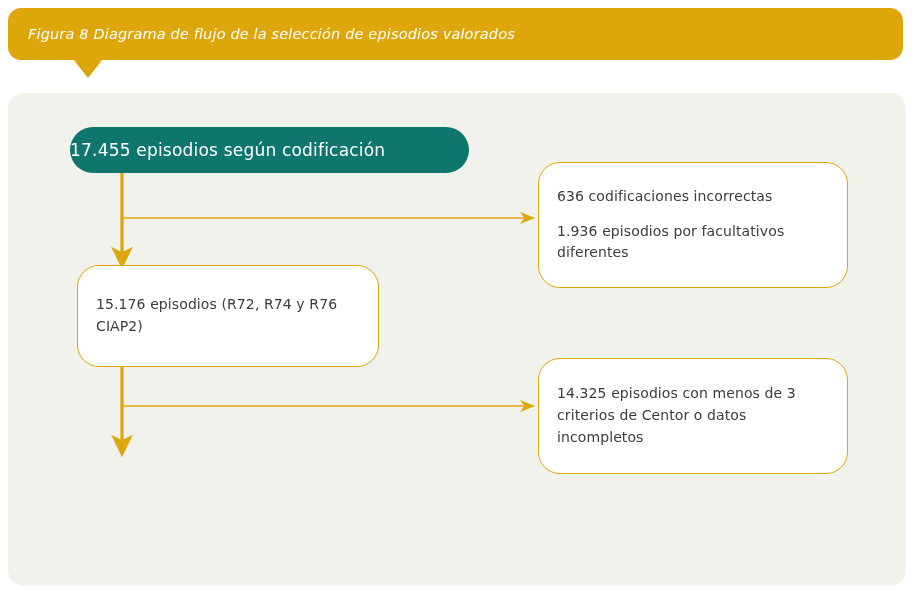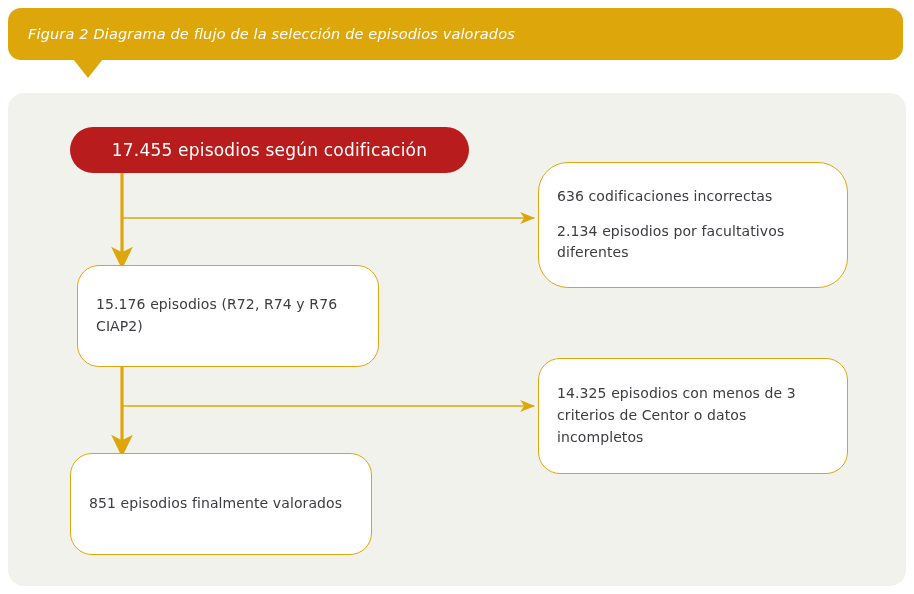--- a/index.html
+++ b/index.html
@@ -64,23 +64,22 @@
 
   
   .node {
     position: absolute;
     display: flex;
     flex-direction: column;
     justify-content: center;
   }
 
   .node-filled {
-    background: #b91c1c;
+    background: #0f766e;
     border-radius: 26px;
-    align-items: center;
   }
   .node-filled .node-line {
     color: #ffffff;
     font-size: 17px;
     font-weight: 400;
     letter-spacing: 0.2px;
     white-space: nowrap;
   }
 
   .node-outlined {
@@ -96,40 +95,40 @@
     line-height: 1.55;
     letter-spacing: 0.1px;
   }
   .node-outlined .node-para + .node-para { margin-top: 13px; }
   .node-para { width: 100%; }
 
   
   #node-start     { left: 70px;  top: 127px; width: 399px; height: 46px; }
   #node-coded     { left: 70px;  top: 265px; width: 302px; height: 102px; margin-left: 7px; }
   #node-final     { left: 70px;  top: 453px; width: 302px; height: 102px; }
-  #node-excl-1    { left: 538px; top: 162px; width: 310px; height: 126px; border-radius: 30px; }
+  #node-excl-1    { left: 538px; top: 162px; width: 310px; height: 126px; }
   #node-excl-2    { left: 538px; top: 358px; width: 310px; height: 116px; }
 
   
   #connectors {
     position: absolute;
     left: 0;
     top: 0;
     width: 914px;
     height: 594px;
     pointer-events: none;
   }
 </style>
 </head>
 <body>
 
 <div id="figure-root">
 
   <div class="caption-banner">
-    <div class="caption-text">Figura 2 Diagrama de flujo de la selección de episodios valorados</div>
+    <div class="caption-text">Figura 8 Diagrama de flujo de la selección de episodios valorados</div>
   </div>
   <div class="caption-pointer"></div>
 
   <div class="diagram-panel"></div>
 
   <svg id="connectors" viewBox="0 0 914 594" xmlns="http://www.w3.org/2000/svg">
     <defs>
       <marker id="arrow-thick" markerWidth="9" markerHeight="9" refX="4.2" refY="4" orient="auto" markerUnits="strokeWidth">
         <path d="M 0.4 0.6 L 7.4 4 L 0.4 7.4 L 2.1 4 Z" fill="#dda70c"></path>
       </marker>
@@ -146,28 +145,25 @@
 
     <line x1="122" y1="406" x2="534" y2="406" stroke="#dda70c" stroke-width="1.6" marker-end="url(#arrow-thin)"></line>
   </svg>
 
   <div class="node node-filled" id="node-start">
     <div class="node-line">17.455 episodios según codificación</div>
   </div>
 
   <div class="node node-outlined" id="node-excl-1">
     <div class="node-para node-line">636 codificaciones incorrectas</div>
-    <div class="node-para node-line">2.134 episodios por facultativos diferentes</div>
+    <div class="node-para node-line">1.936 episodios por facultativos diferentes</div>
   </div>
 
   <div class="node node-outlined" id="node-coded">
     <div class="node-para node-line">15.176 episodios (R72, R74 y R76 CIAP2)</div>
   </div>
 
   <div class="node node-outlined" id="node-excl-2">
     <div class="node-para node-line">14.325 episodios con menos de 3 criterios de Centor o datos incompletos</div>
   </div>
 
-  <div class="node node-outlined" id="node-final">
-    <div class="node-para node-line">851 episodios finalmente valorados</div>
-  </div>
 
 </div>
 
 </body></html>

